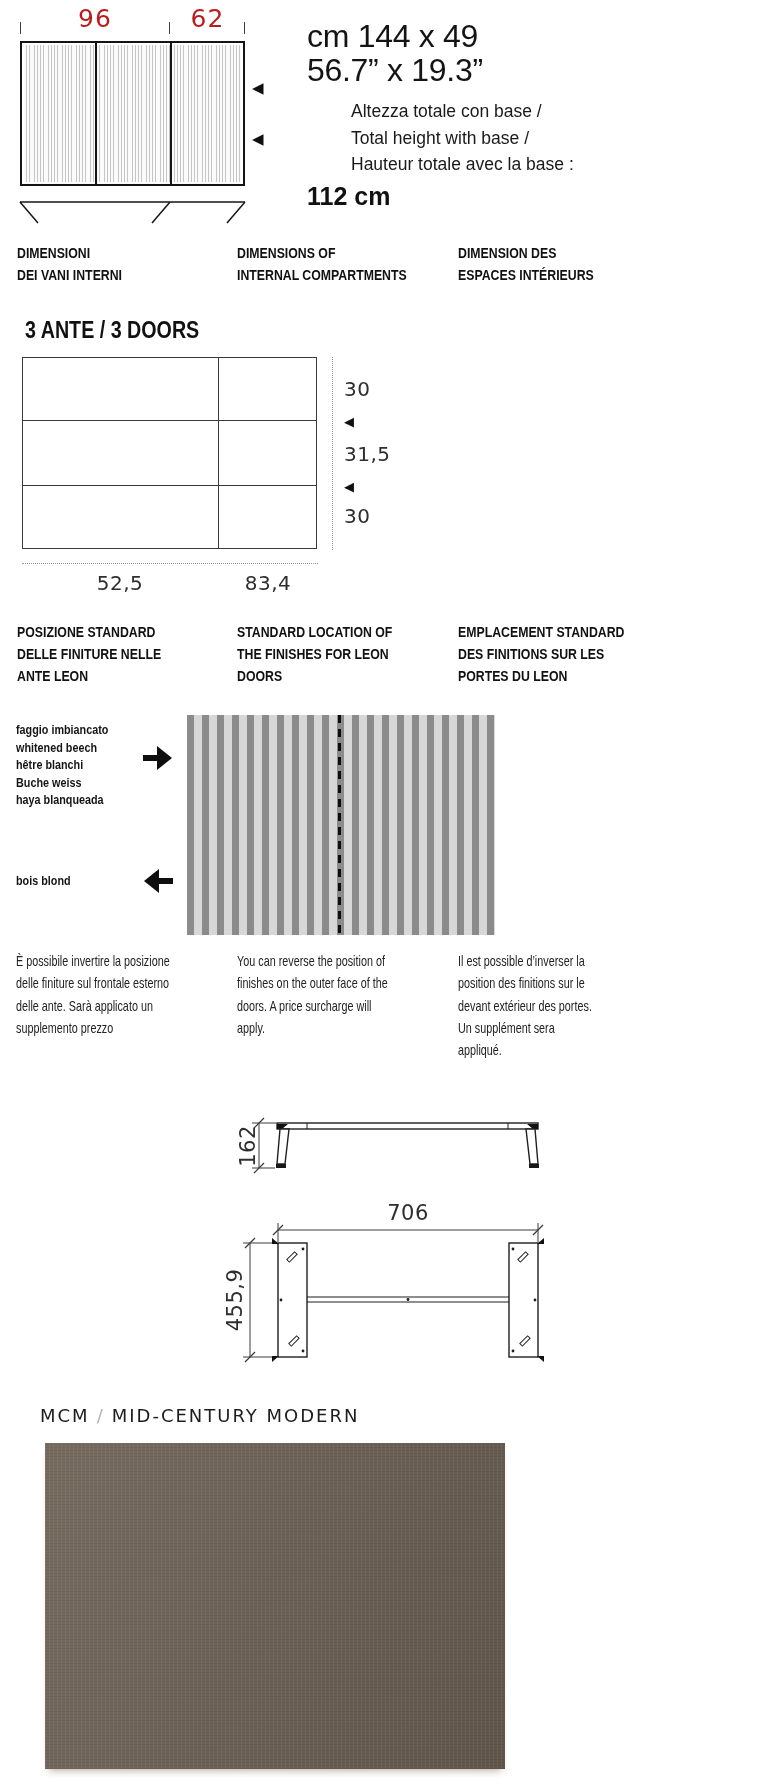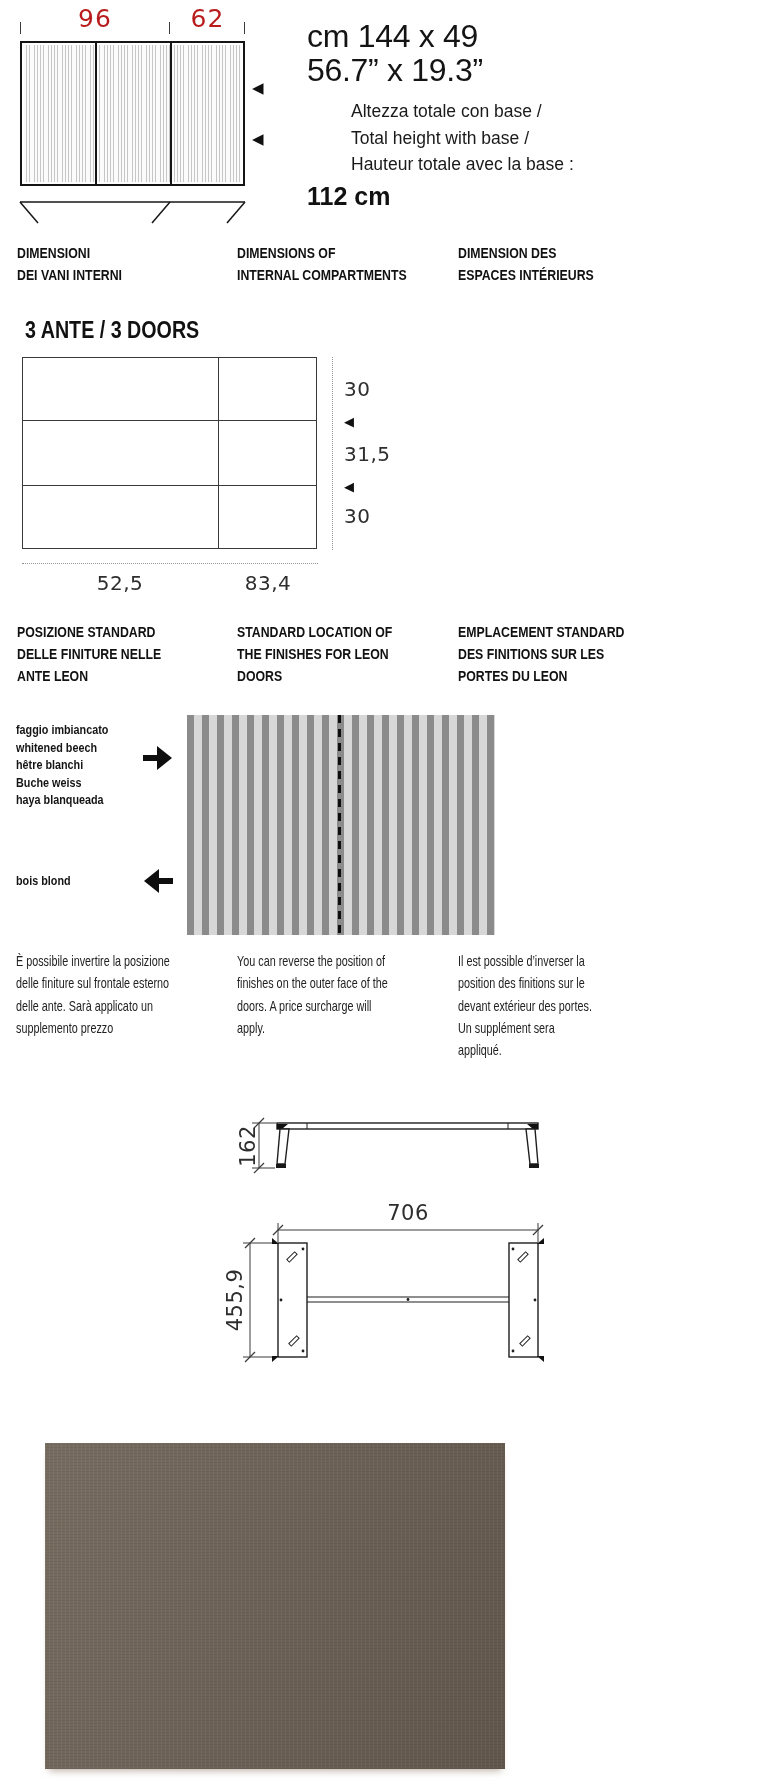--- a/index.html
+++ b/index.html
@@ -205,17 +205,20 @@
     <circle cx="51" cy="100" r="1.4" fill="#1f1f1f"></circle>
     <circle cx="73" cy="151" r="1.4" fill="#1f1f1f"></circle>
     <circle cx="283" cy="49" r="1.4" fill="#1f1f1f"></circle>
     <circle cx="305" cy="100" r="1.4" fill="#1f1f1f"></circle>
     <circle cx="283" cy="151" r="1.4" fill="#1f1f1f"></circle>
     <line x1="77" y1="97" x2="279" y2="97" stroke="#1f1f1f" stroke-width="1.2"></line>
     <line x1="77" y1="102" x2="279" y2="102" stroke="#1f1f1f" stroke-width="1.2"></line>
     <circle cx="178" cy="99.5" r="1.4" fill="#1f1f1f"></circle>
   </svg>
 
+  <div class="abs mcm-title" style="left:40px;top:1405px;">
+    <span>MCM</span><span class="mcm-sep">/</span><span>MID-CENTURY MODERN</span>
+  </div>
 
   <div class="abs swatch" style="left:45px;top:1443px;width:460px;height:326px;"></div>
 
 
 </div>
 
 </body></html>

